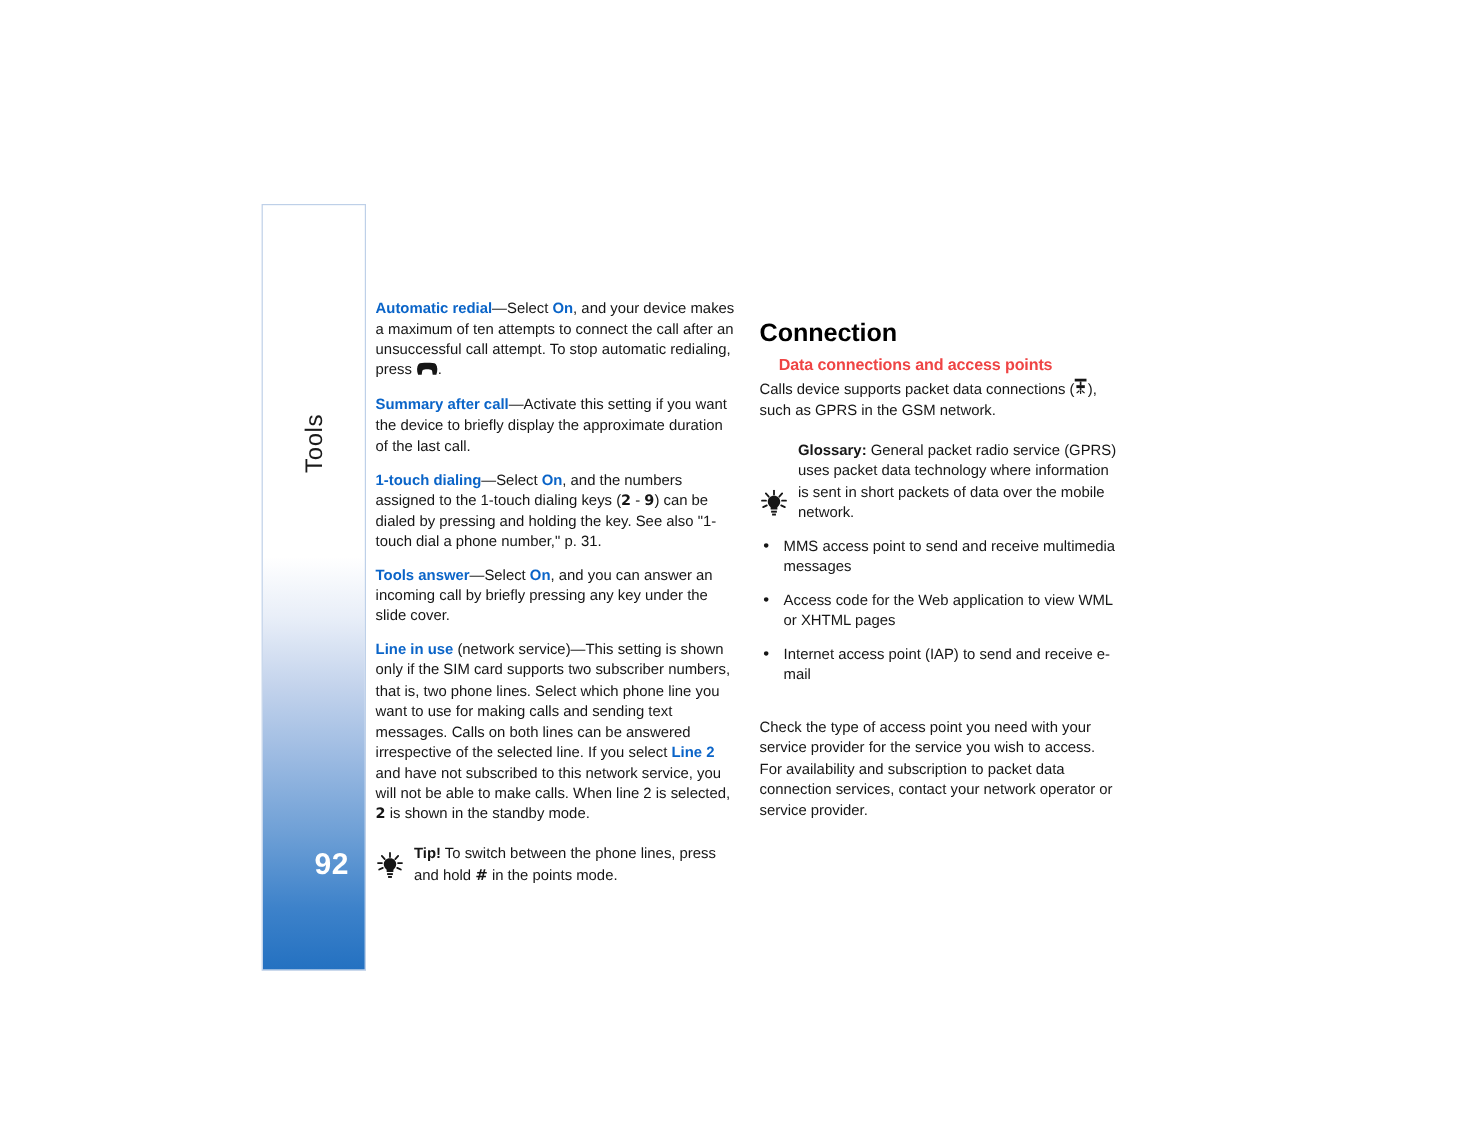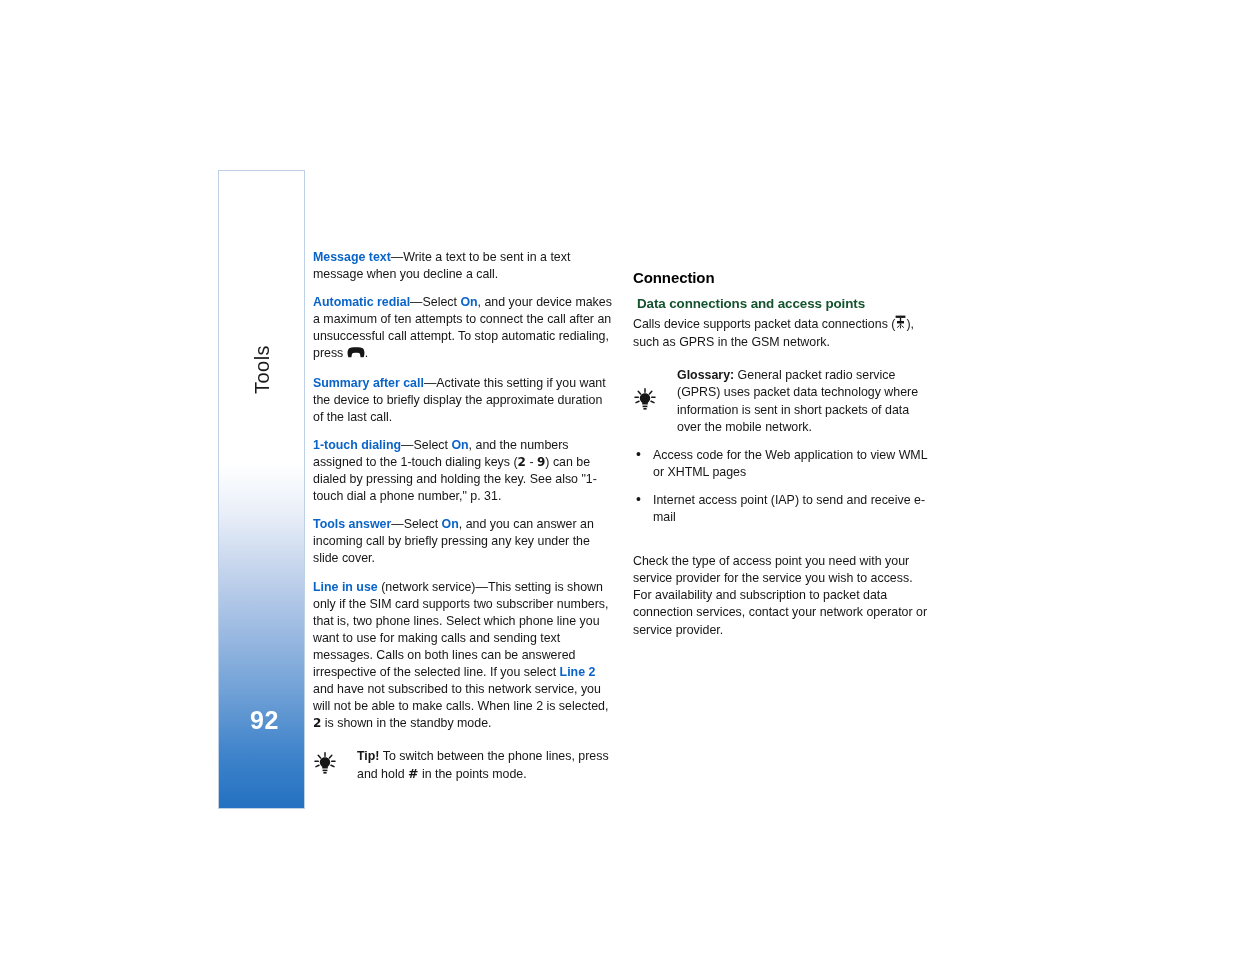--- a/index.html
+++ b/index.html
@@ -51,21 +51,21 @@
     transform-origin: center center;
     white-space: nowrap;
     font-size: 20px;
     letter-spacing: 0.5px;
     color: #1a1a1a;
     font-weight: 400;
     padding-bottom: 0;
   }
   #page-number {
     position: absolute;
-    left: 2px;
+    left: 14px;
     width: 87px;
     top: 535px;
     text-align: center;
     color: #ffffff;
     font-size: 25px;
     font-weight: bold;
     letter-spacing: 0.5px;
   }
 
   
@@ -91,39 +91,38 @@
     font-weight: bold;
   }
   .term-plain {
     color: #0a64c8;
     font-weight: normal;
   }
   .bold { font-weight: bold; }
 
   h2.section-heading {
     margin: 20px 0 9px 0;
-    font-size: 15px;
+    font-size: 21px;
     font-weight: bold;
     color: #000000;
     letter-spacing: -0.1px;
   }
   h3.sub-heading {
-    margin: 0 0 3px 4px;
+    margin: 0 0 3px 16px;
     font-size: 13.4px;
     font-weight: bold;
-    color: #14532d;
+    color: #ef4444;
     letter-spacing: -0.1px;
   }
 
   
   .note {
     display: flex;
     margin: 16px 0 11px 0;
-    align-items: center;
-    gap: 12px;
+    align-items: flex-end;
   }
   .note .note-icon {
     flex: 0 0 30px;
     width: 30px;
     padding-top: 1px;
   }
   .note .note-body {
     flex: 1 1 auto;
     padding-left: 2px;
   }
@@ -170,23 +169,20 @@
 
 <div id="chapter-tab">
   <div id="chapter-tab-label">
     <span>Tools</span>
   </div>
   <div id="page-number">92</div>
 </div>
 
 <div class="column" id="column-left">
 
-  <p>
-    <span class="term">Message text</span><span>—Write a text to be sent in a text message when you decline a call.</span>
-  </p>
 
   <p>
     <span class="term">Automatic redial</span><span>—Select </span><span class="term">On</span><span>, and your device makes a maximum of ten attempts to connect the call after an unsuccessful call attempt. To stop automatic redialing, press </span><span class="glyph"><svg width="18" height="11" viewBox="0 0 18 11" aria-hidden="true">
           <path d="M1.4 10.2 C0.2 7.2 0.2 3.6 1.9 1.4 C3.6 -0.3 14.4 -0.3 16.1 1.4 C17.8 3.6 17.8 7.2 16.6 10.2 L13.6 10.2 C13.2 8.6 13.3 7.0 12.6 6.4 C11.3 5.6 6.7 5.6 5.4 6.4 C4.7 7.0 4.8 8.6 4.4 10.2 Z" fill="#161616"></path>
         </svg></span><span>.</span>
   </p>
 
   <p>
     <span class="term">Summary after call</span><span>—Activate this setting if you want the device to briefly display the approximate duration of the last call.</span>
   </p>
@@ -265,19 +261,20 @@
         <rect x="10.4" y="20.0" width="3.2" height="1.6" fill="#161616"></rect>
       </svg>
     </div>
     <div class="note-body">
       <span class="bold">Glossary:</span><span> General packet radio service (GPRS) uses packet data technology where information is sent in short packets of data over the mobile network.</span>
     </div>
   </div>
 
 
   <ul class="bullets">
+    <li>MMS access point to send and receive multimedia messages</li>
     <li>Access code for the Web application to view WML or XHTML pages</li>
     <li>Internet access point (IAP) to send and receive e-mail</li>
   </ul>
 
   <p>Check the type of access point you need with your service provider for the service you wish to access. For availability and subscription to packet data connection services, contact your network operator or service provider.</p>
 
 </div>
 
 </body></html>

